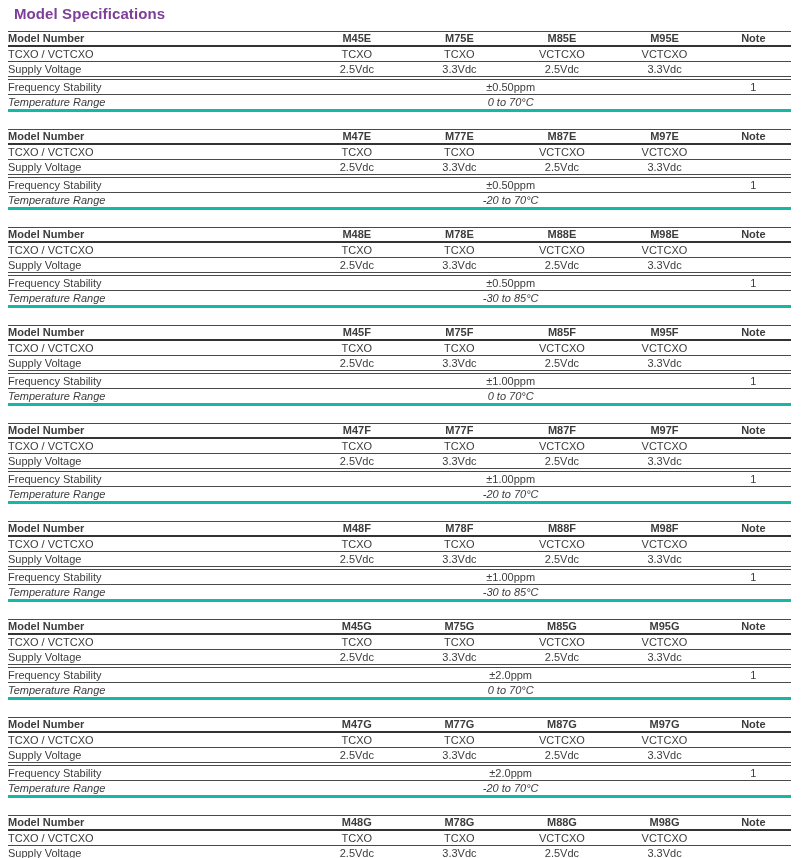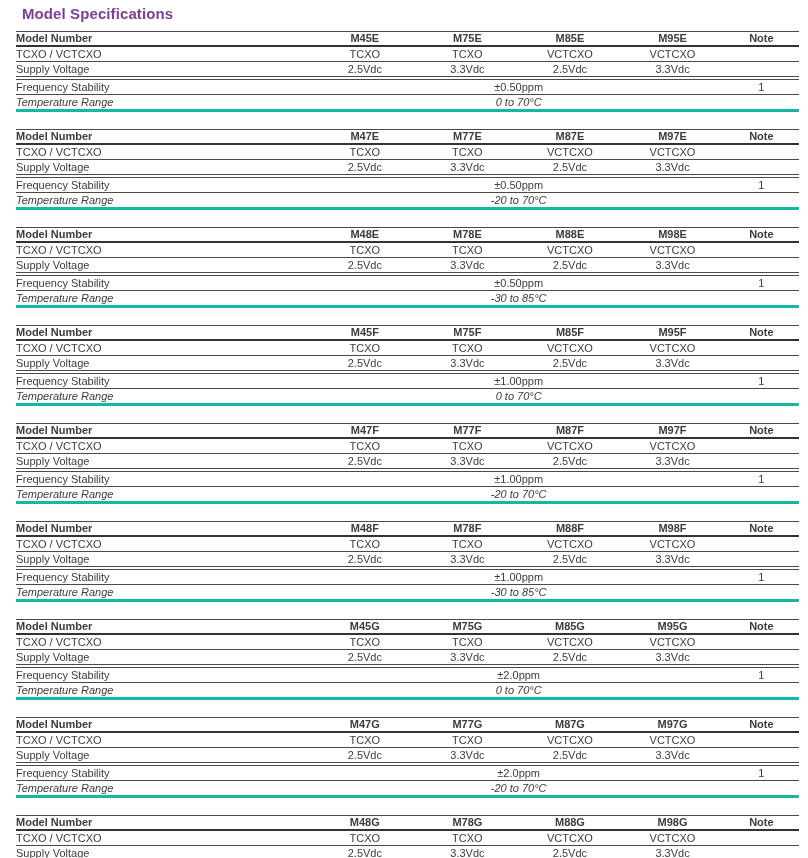--- a/index.html
+++ b/index.html
@@ -9,21 +9,21 @@
     width: 808px;
     height: 858px;
     overflow: hidden;
     font-family: "Liberation Sans", sans-serif;
     color: #3c3c3c;
   }
   .page {
     width: 808px;
     height: 858px;
     box-sizing: border-box;
-    padding: 5px 17px 0 16px;
+    padding: 5px 17px 0 8px;
   }
   .page-title {
     font-size: 15px;
     font-weight: 700;
     color: #7d3f98;
     margin: 0 0 9px 6px;
     letter-spacing: 0.1px;
   }
   table.spec-table {
     width: 783px;

